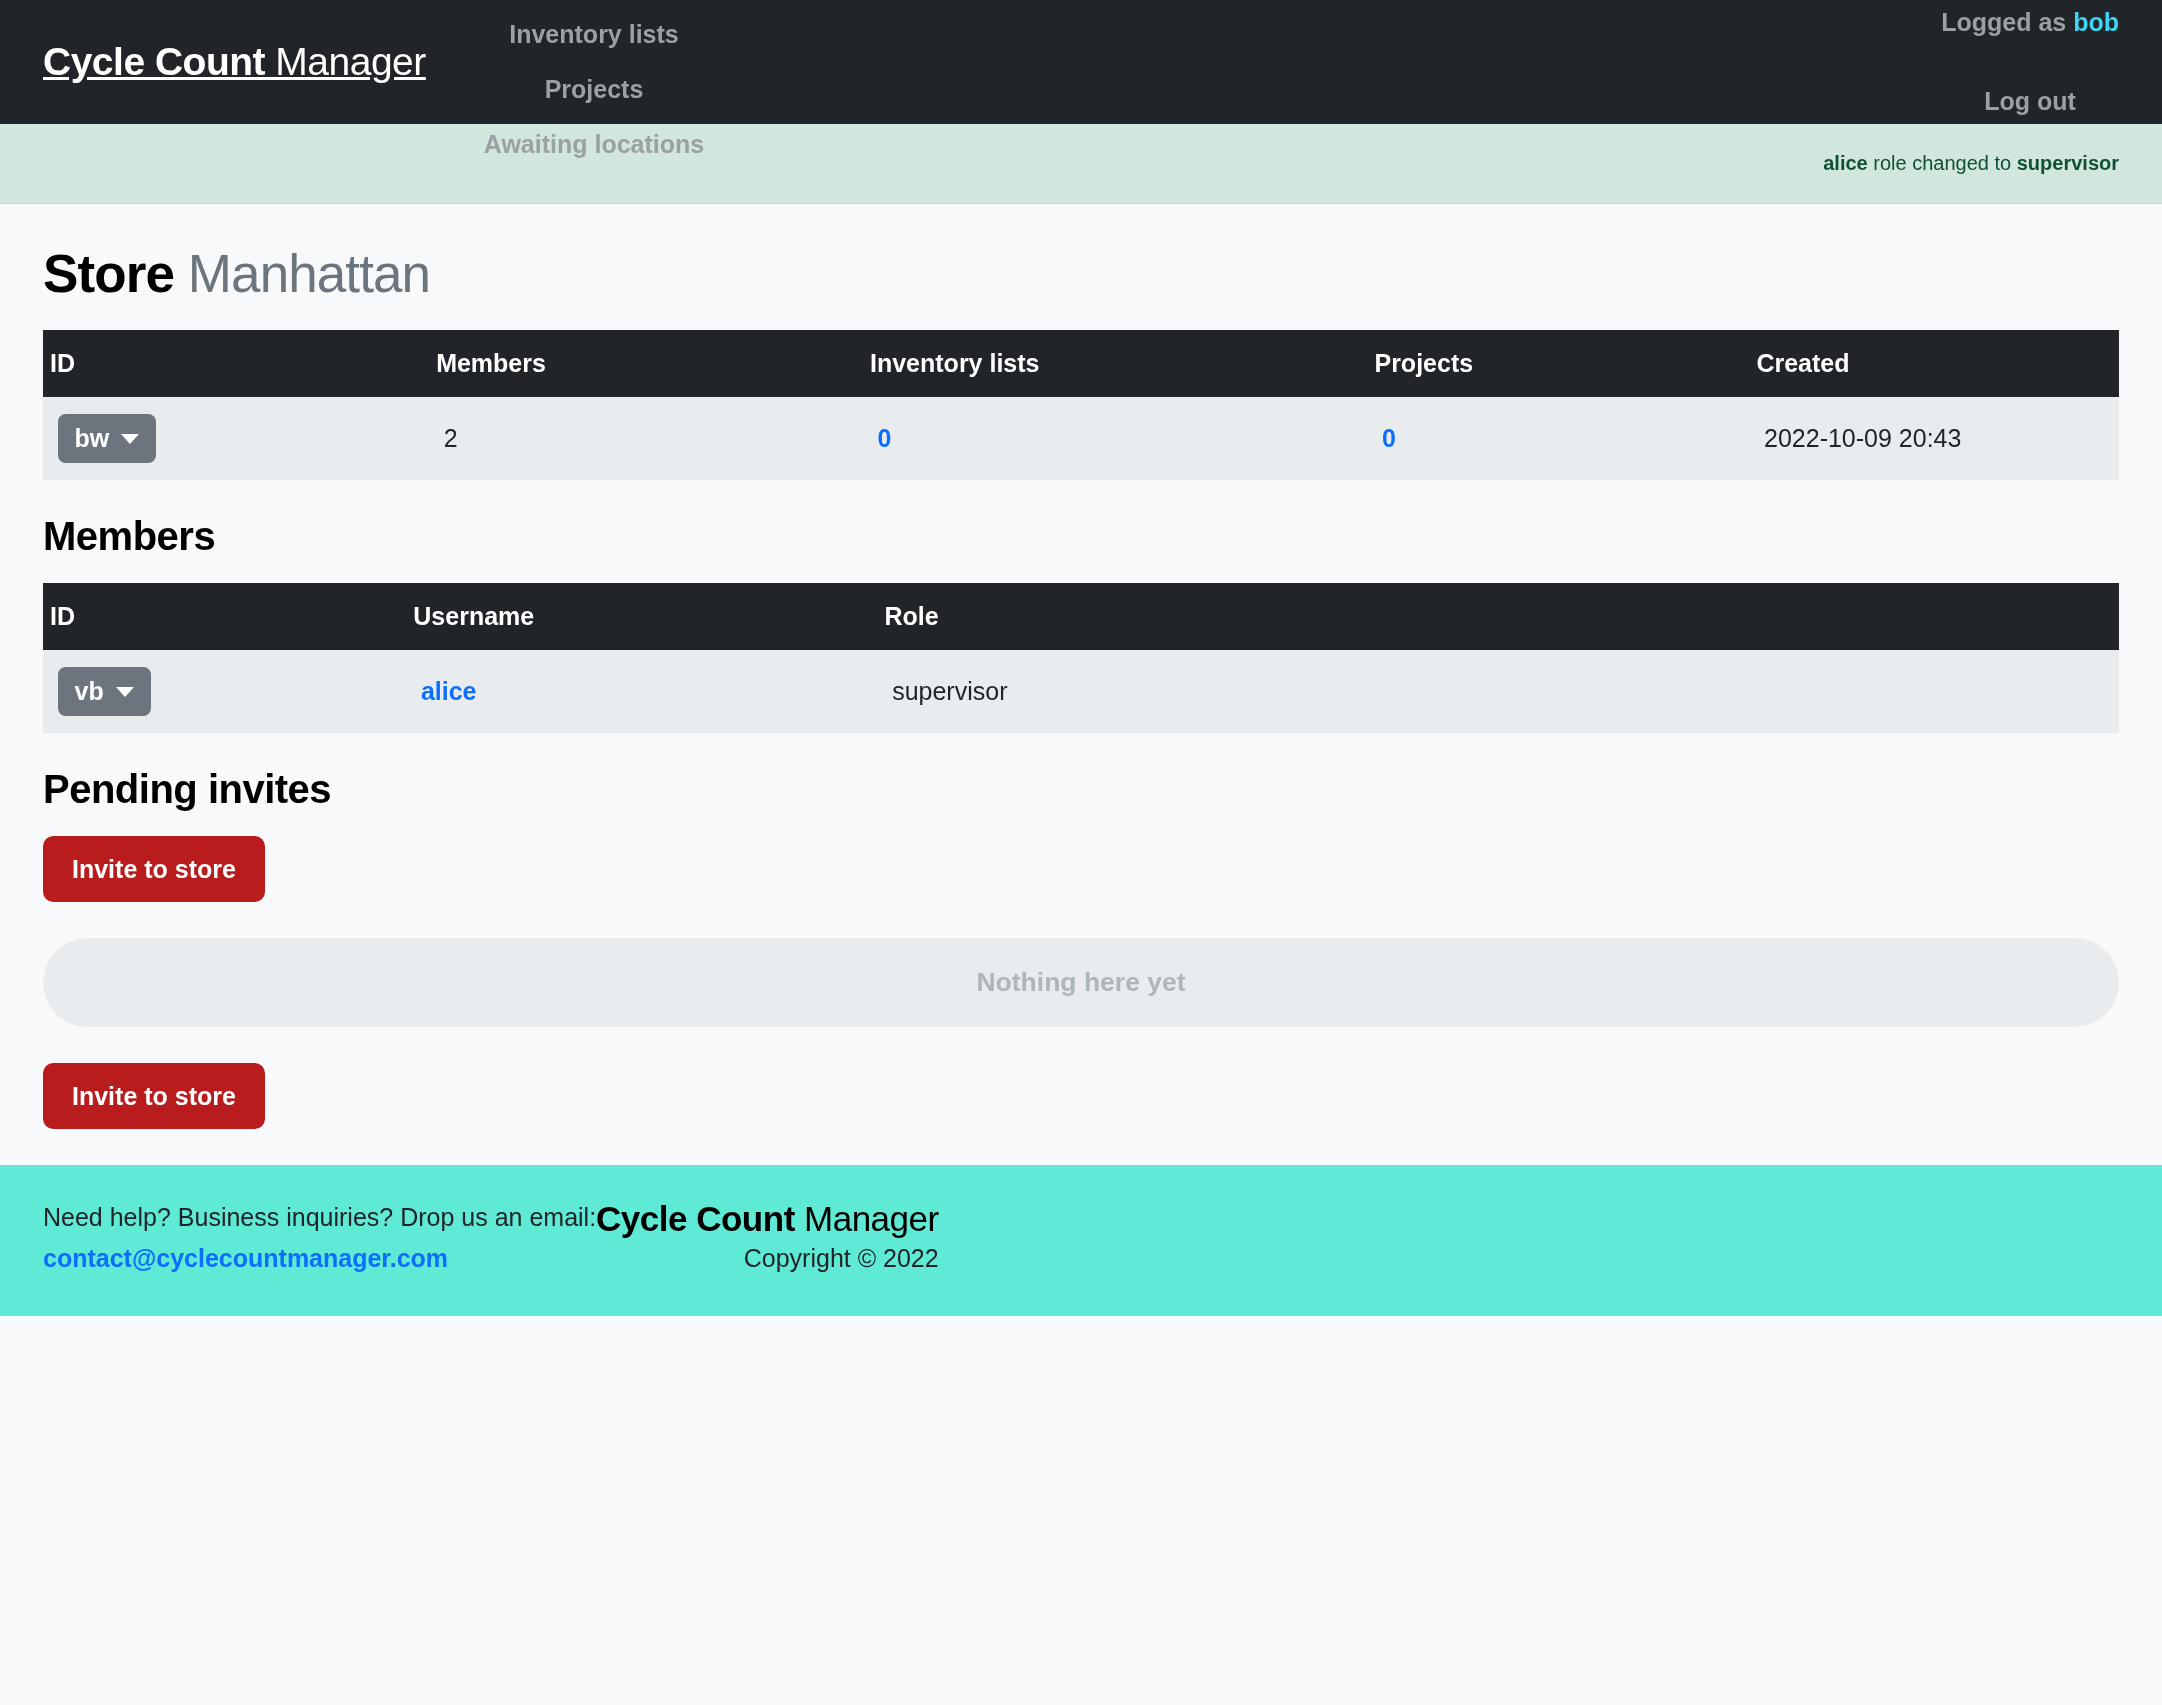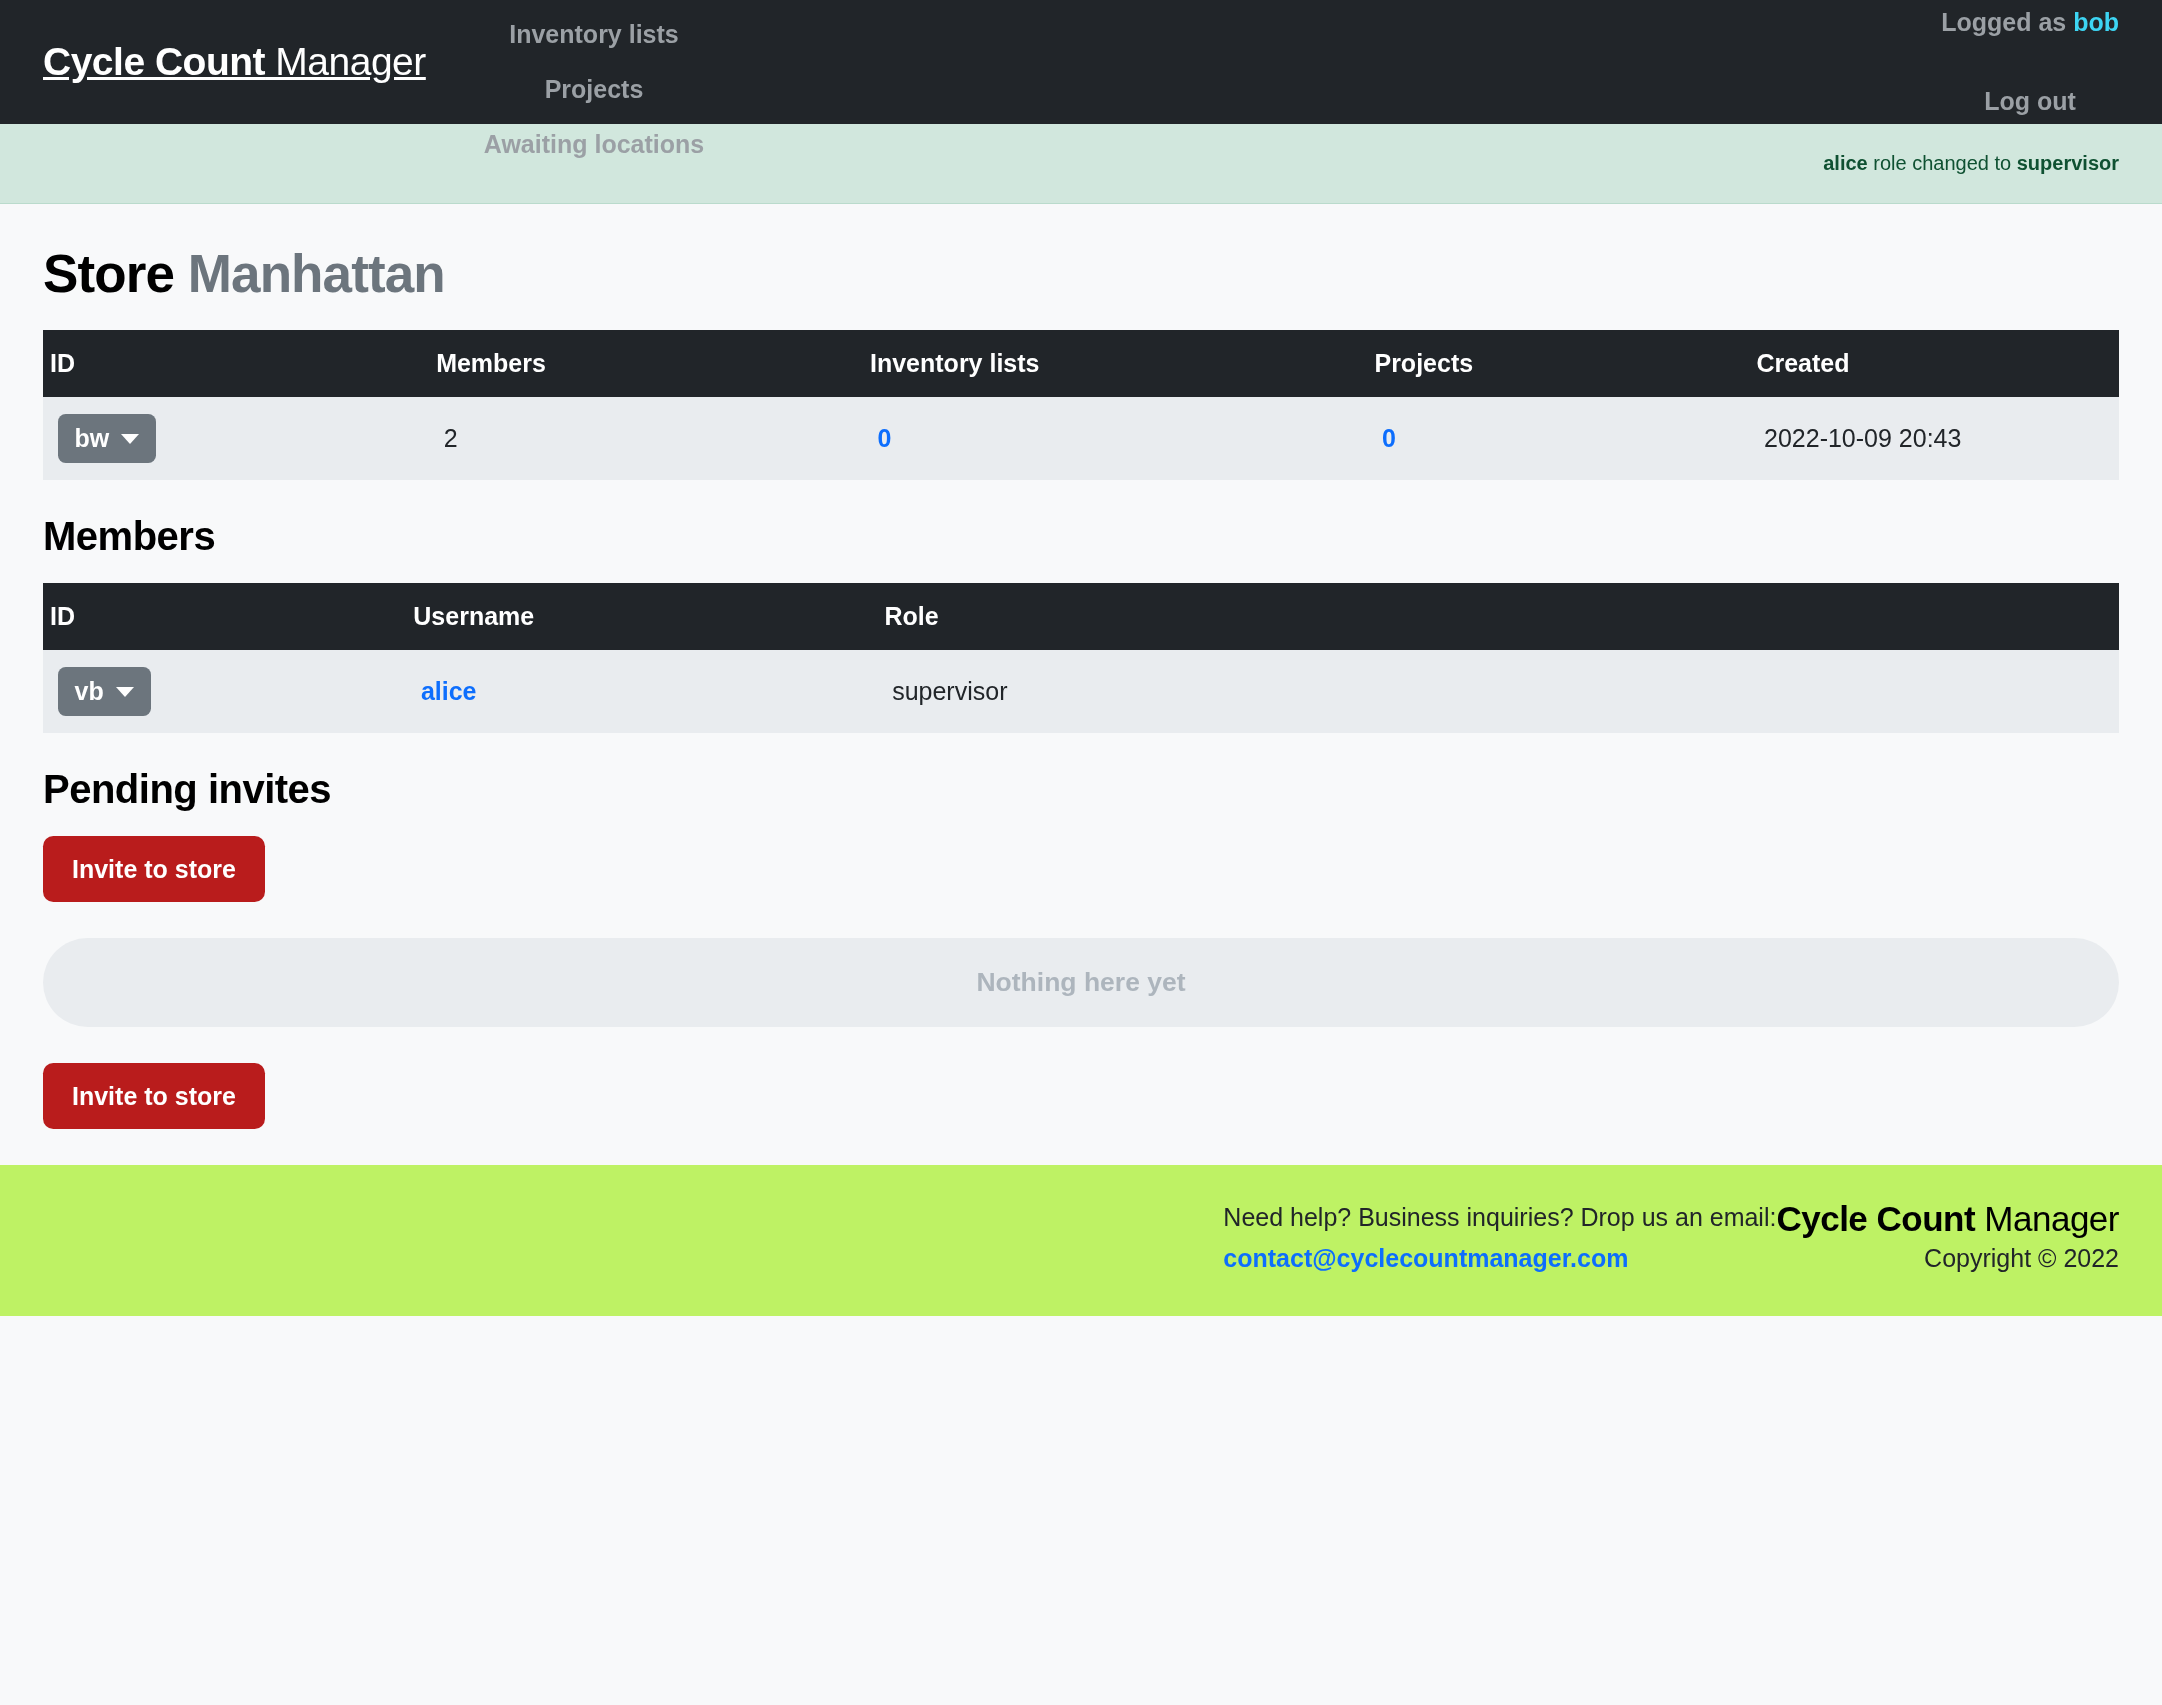--- a/index.html
+++ b/index.html
@@ -63,21 +63,21 @@
   
   .page { padding: 0 43px; background: #f8f9fa; }
 
   h1.page-title {
     font-size: 53px;
     font-weight: 700;
     margin: 39px 0 26px 0;
     color: #000000;
     letter-spacing: -0.9px;
   }
-  h1.page-title .muted { color: #6c757d; font-weight: 700; }
+  h1.page-title .muted { color: #6c757d; font-weight: 400; }
 
   h2.section-title {
     font-size: 40px;
     font-weight: 700;
     margin: 34px 0 24px 0;
     color: #000000;
     letter-spacing: -0.5px;
   }
 
   
@@ -167,25 +167,25 @@
     margin: 36px 0;
     color: #adb5bd;
     font-size: 26.5px;
     font-weight: 700;
   }
 
   .spacer-lg { height: 36px; }
 
   
   .footer {
-    background: #bef264;
+    background: #5eead4;
     padding: 34px 43px 39px 43px;
     display: flex;
     align-items: flex-start;
-    justify-content: flex-end;
+    justify-content: flex-start;
     width: 100%;
   }
   .foot-left { font-size: 25px; color: #212529; line-height: 1.45; }
   .foot-left a { color: #0d6efd; font-weight: 700; text-decoration: none; display: block; margin-top: 5.1px; }
   .foot-right { text-align: right; }
   .foot-brand { font-size: 35px; color: #000000; letter-spacing: -0.5px; white-space: nowrap; }
   .foot-brand .b-strong { font-weight: 700; }
   .foot-brand .b-light { font-weight: 400; }
   .foot-copy { font-size: 25px; color: #212529; margin-top: 5.1px; }
 </style>

